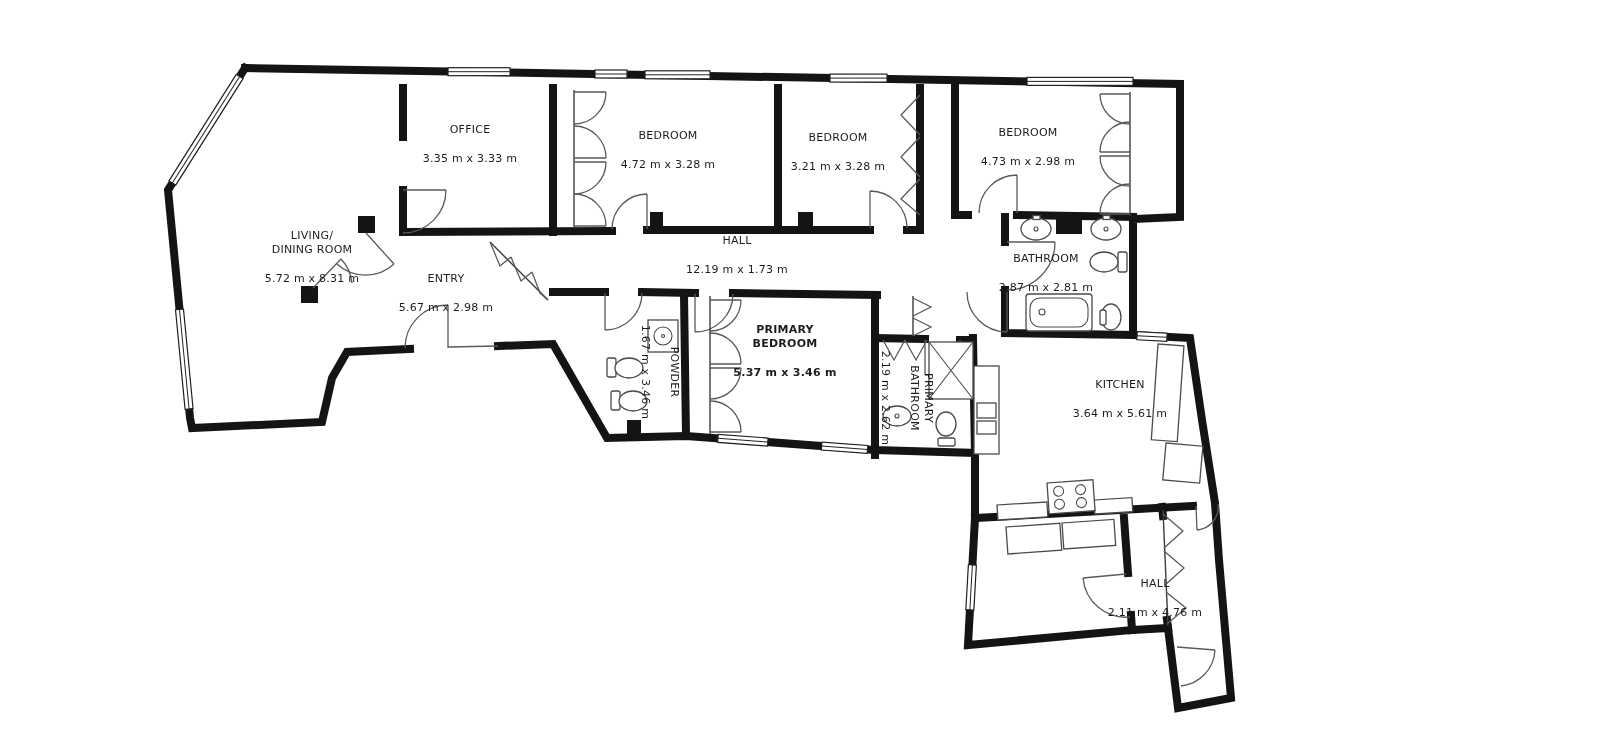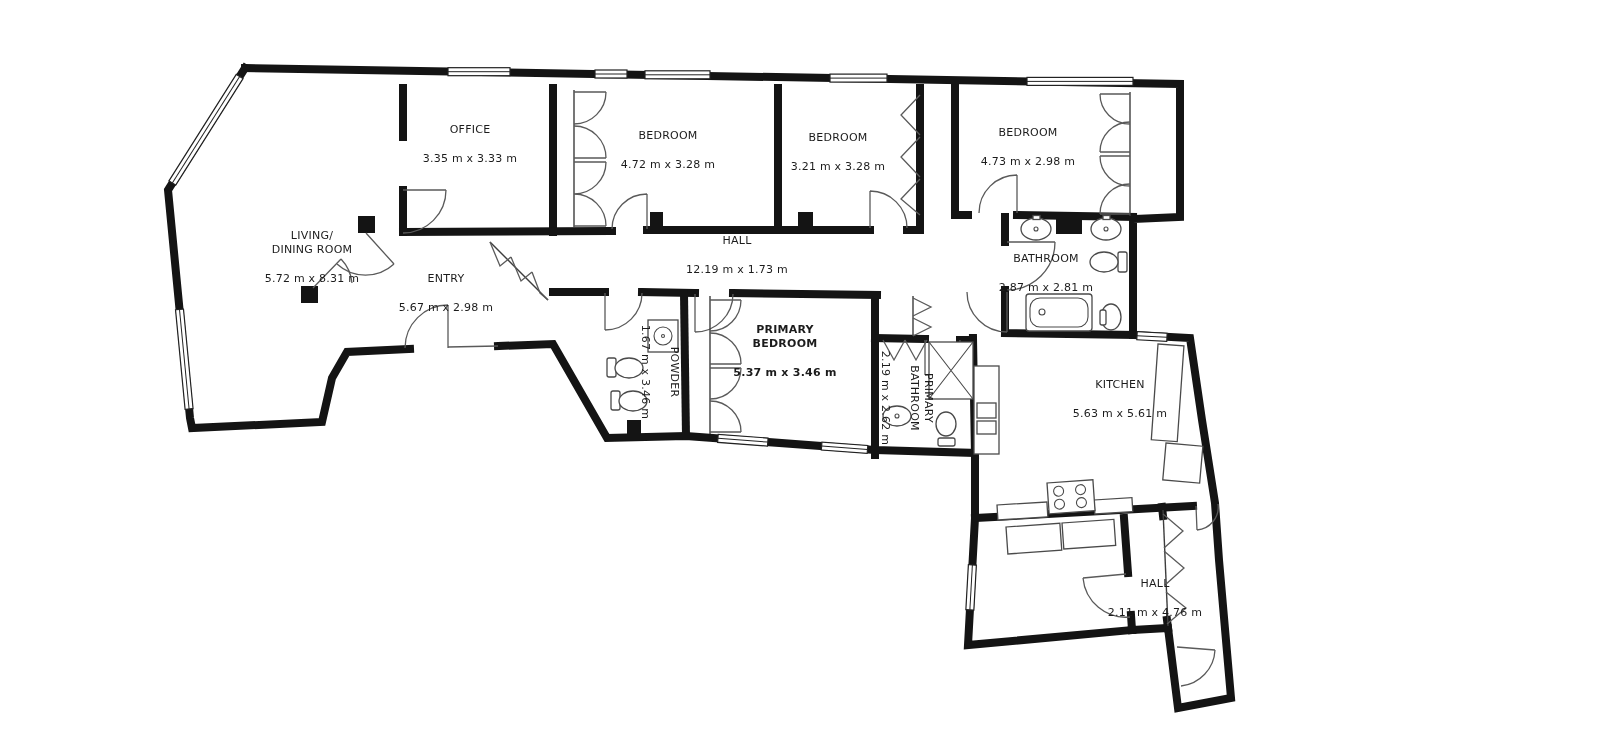--- a/index.html
+++ b/index.html
@@ -295,20 +295,20 @@
 BEDROOM</div>
     <div class="rdims">5.37 m x 3.46 m</div>
   </div>
   <div class="room-label vertical" style="left:906px;top:398px;">
     <div class="rname">PRIMARY
 BATHROOM</div>
     <div class="rdims">2.19 m x 2.62 m</div>
   </div>
   <div class="room-label" style="left:1120px;top:399px;">
     <div class="rname">KITCHEN</div>
-    <div class="rdims">5.63 m x 5.61 m</div>
+    <div class="rdims">3.64 m x 5.61 m</div>
   </div>
   <div class="room-label" style="left:1155px;top:598px;">
     <div class="rname">HALL</div>
     <div class="rdims">2.11 m x 4.76 m</div>
   </div>
 
 </div>
 
 </body></html>

